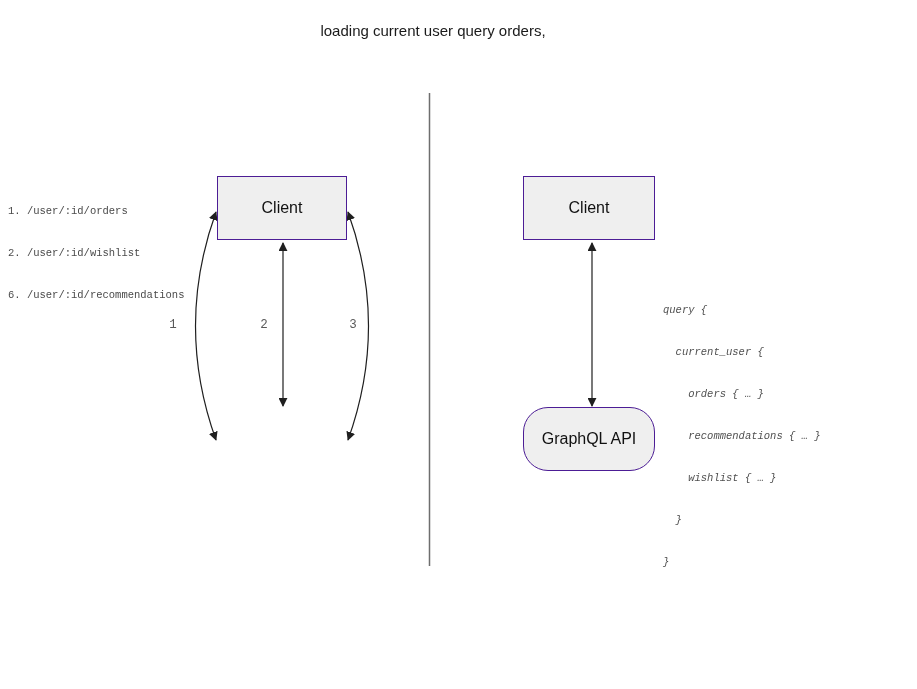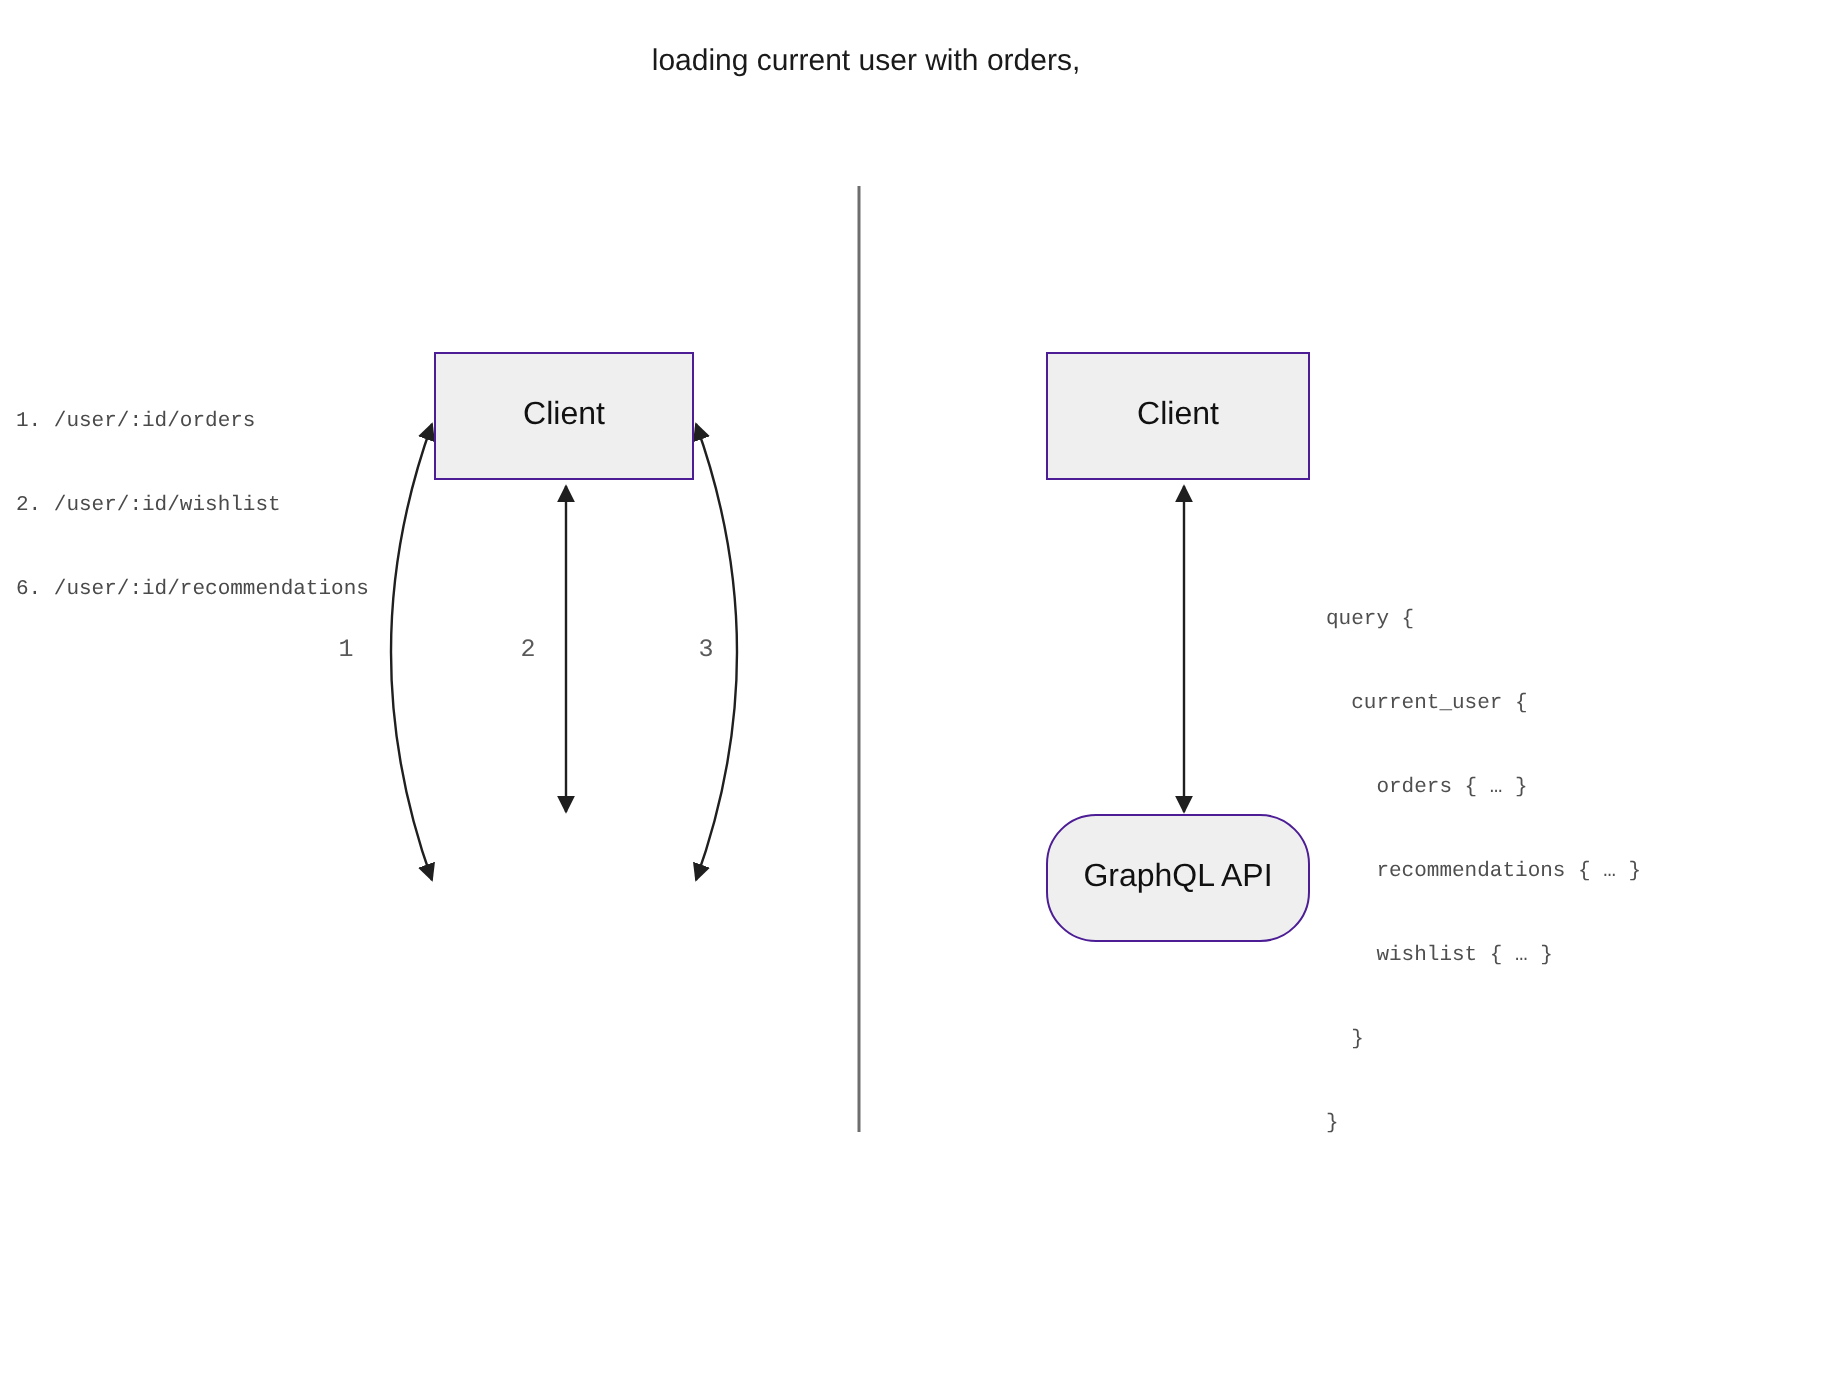--- a/index.html
+++ b/index.html
@@ -53,20 +53,21 @@
   #endpoint-list {
     position: absolute;
     left: 8px;
     top: 176px;
   }
   #query-block {
     position: absolute;
     left: 663px;
     top: 275px;
     color: #4f4f4f;
+    font-style: italic;
   }
   .arrow-label {
     position: absolute;
     font-family: "Liberation Mono", monospace;
     font-size: 12.5px;
     color: #5a5a5a;
     transform: translate(-50%, -50%);
   }
   #arrow-label-1 { left: 173px; top: 325px; }
   #arrow-label-2 { left: 264px; top: 325px; }
@@ -77,21 +78,21 @@
     left: 0;
     top: 0;
   }
 </style>
 </head>
 <body>
 
 <div id="canvas">
 
   <div class="title">
-    <div>loading current user with orders,</div>
+    <div>loading current user query orders,</div>
   </div>
 
   <div id="endpoint-list" class="mono">
     <div>1. /user/:id/orders</div>
     <div>2. /user/:id/wishlist</div>
     <div>6. /user/:id/recommendations</div>
   </div>
 
   <svg id="diagram-svg" width="917" height="689" viewBox="0 0 917 689">
     <defs>

